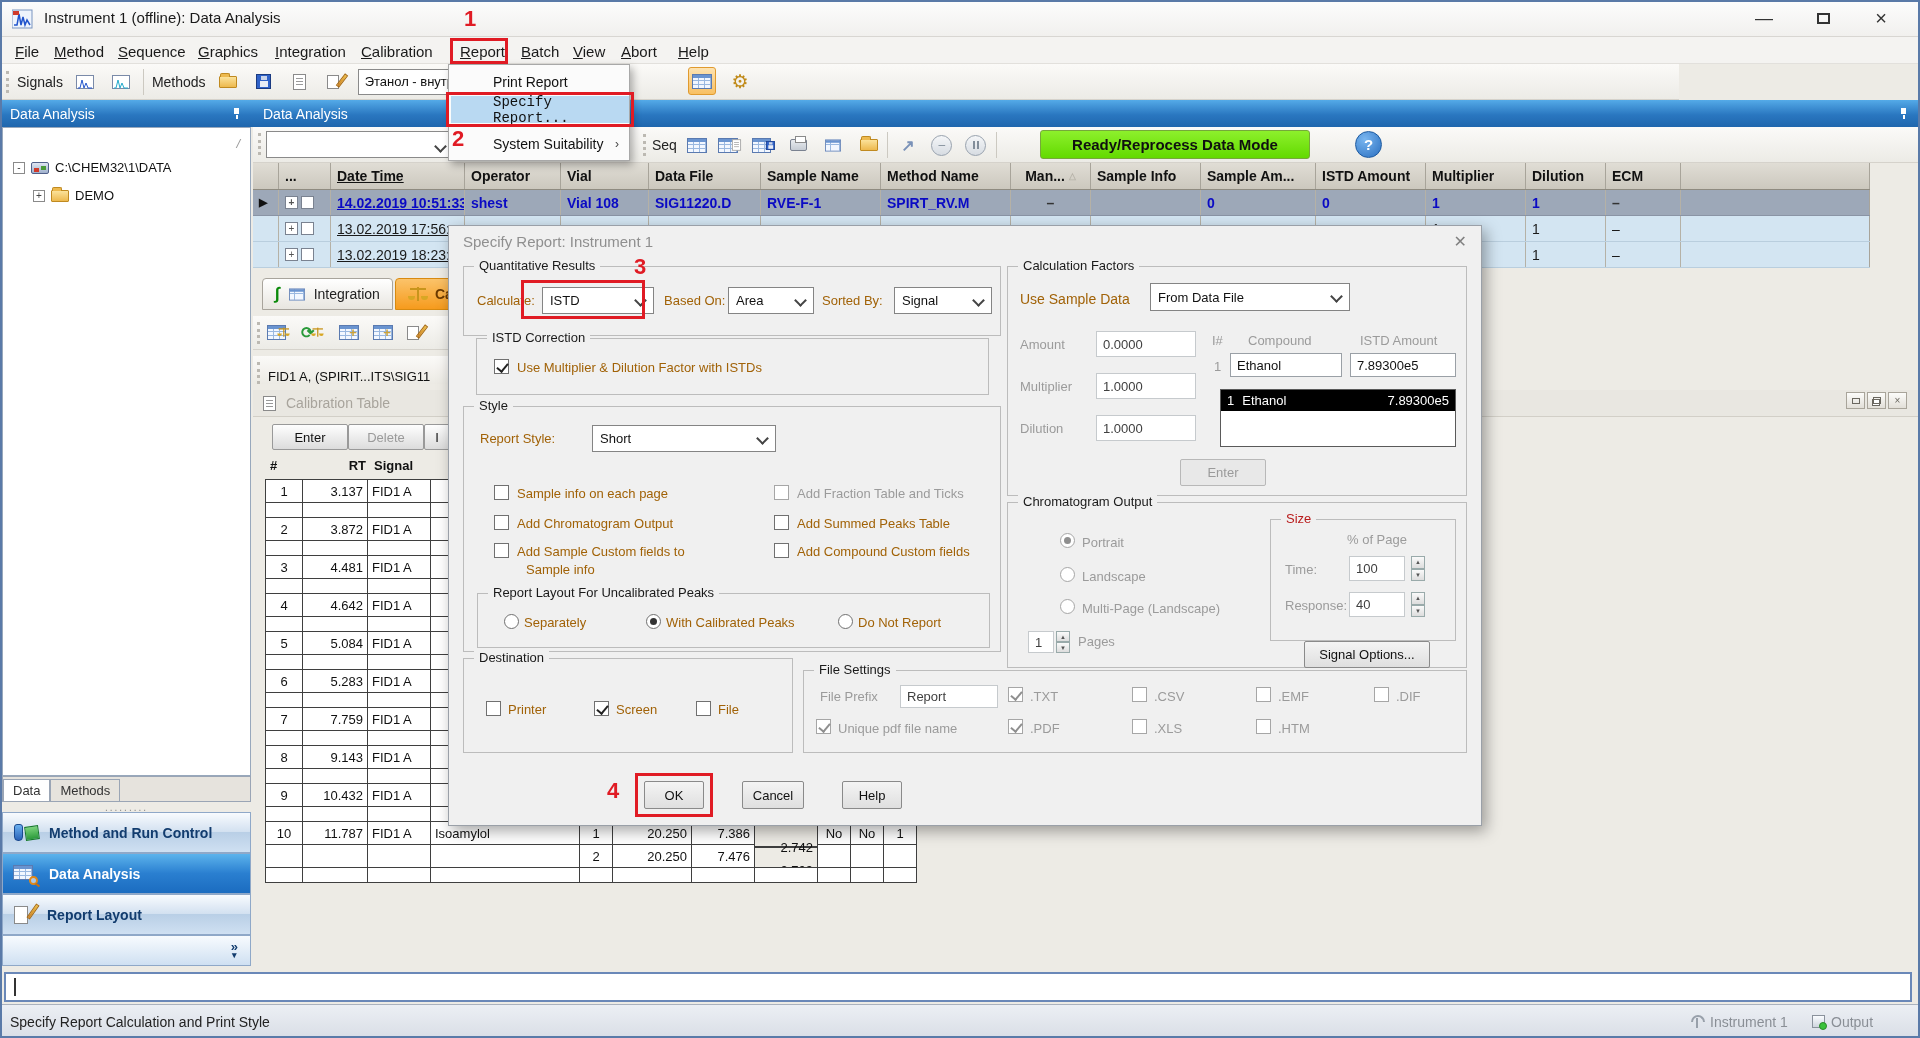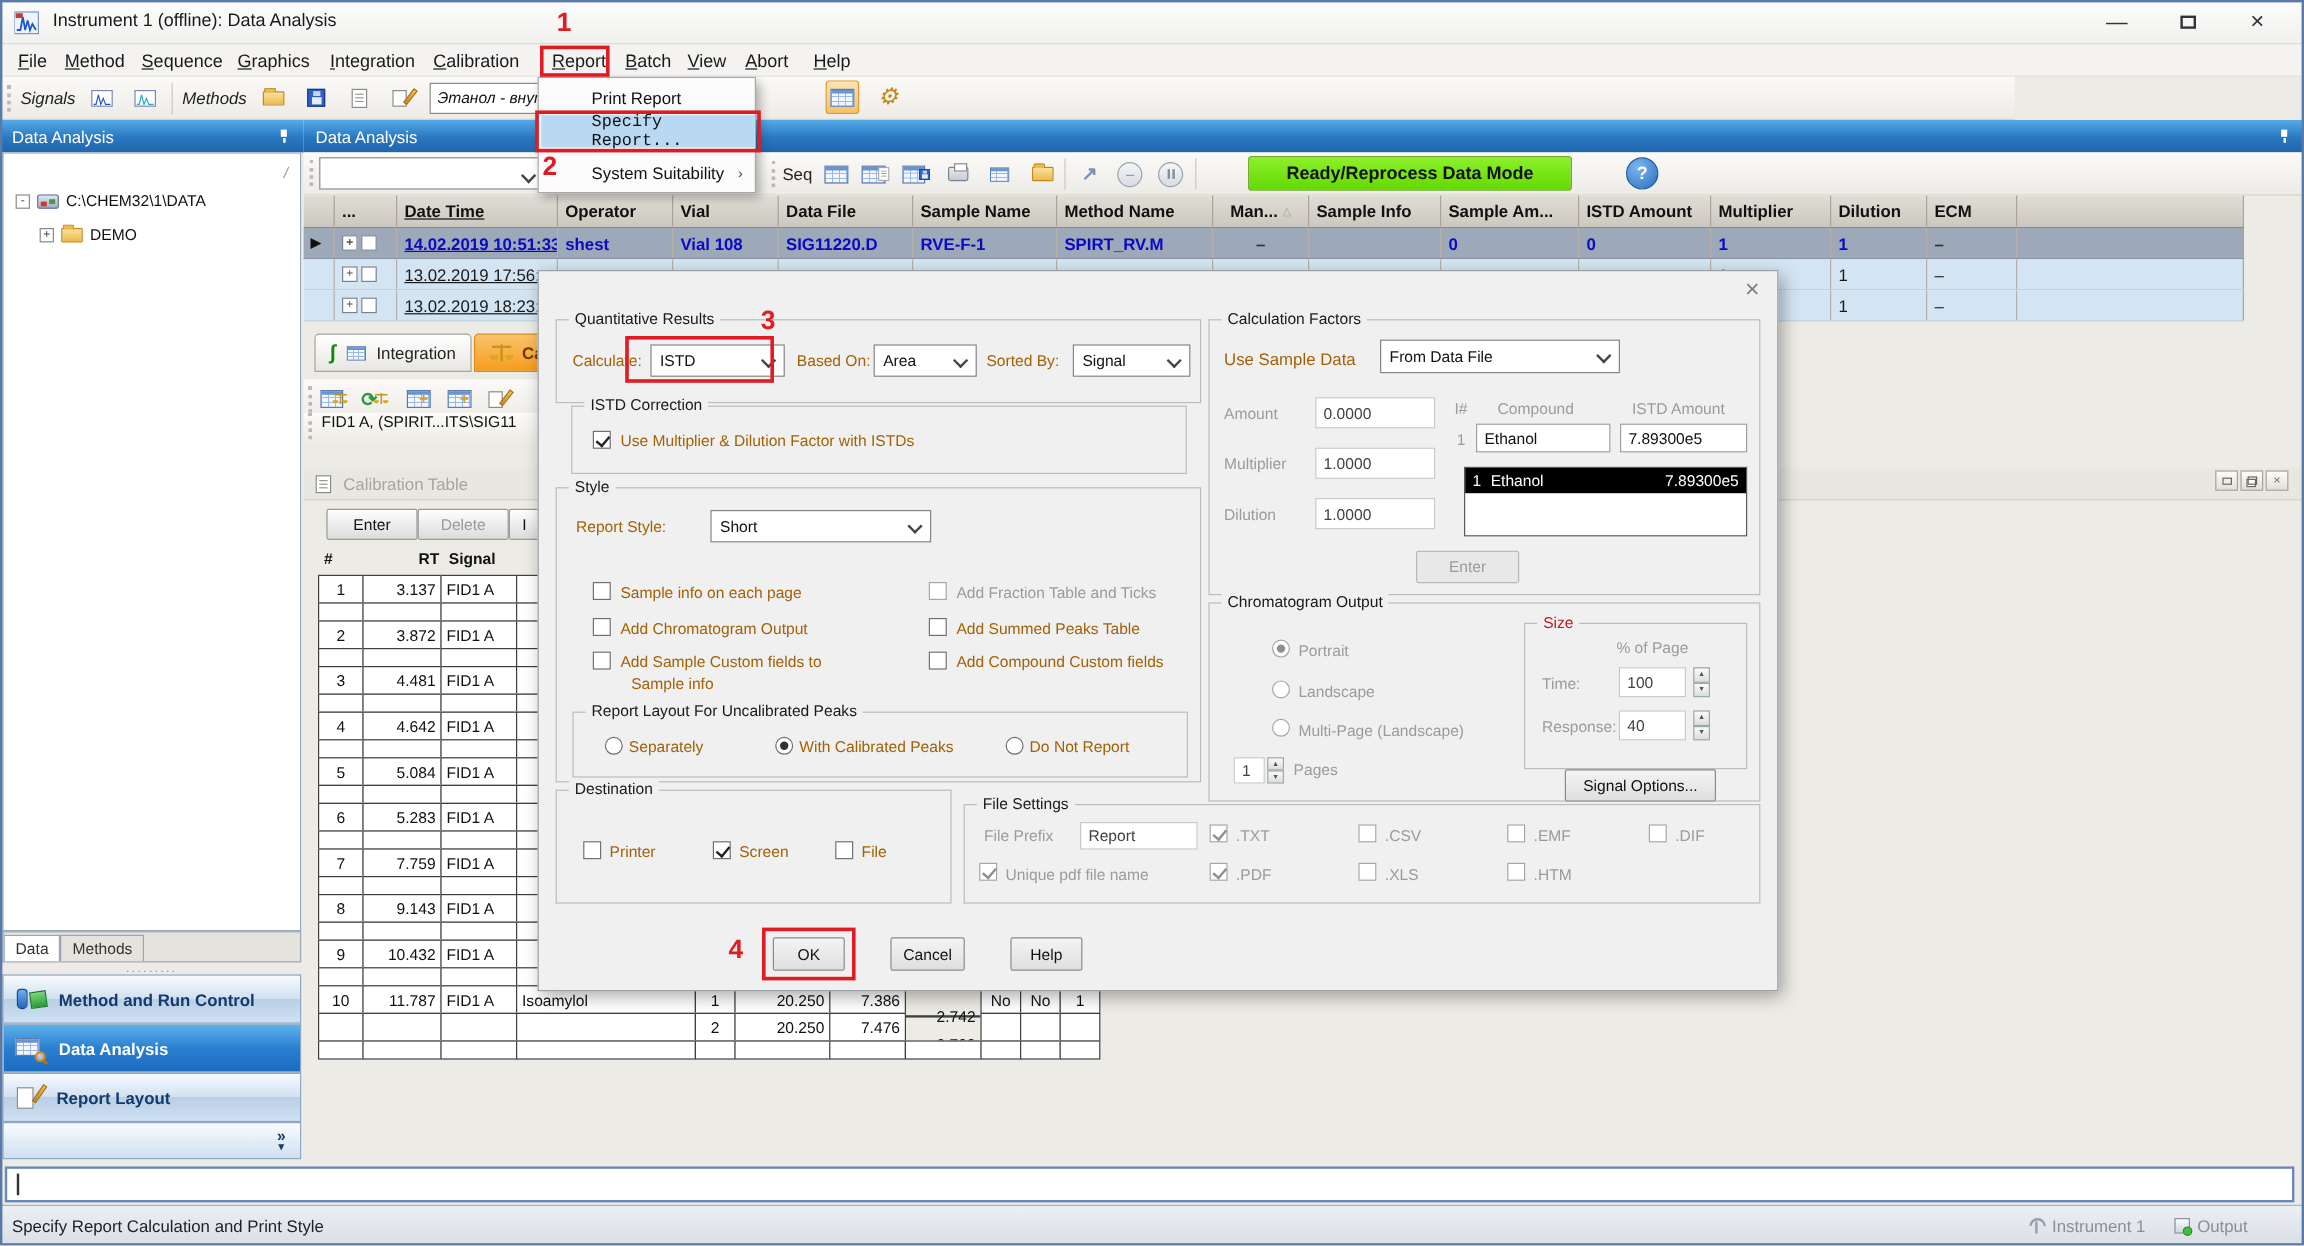--- a/index.html
+++ b/index.html
@@ -20,21 +20,21 @@
   .win-max { left:1794px; }
   .win-max i { display:block; width:13px; height:11px; border:2px solid #333; }
   .win-close { left:1852px; font-size:20px; }
 
   
   .menubar { left:0; top:37px; width:1920px; height:27px; background:#f4f3f1; border-bottom:1px solid #e2e0dc; }
   .menu-item { position:absolute; top:4px; font-size:15px; color:#1a1a1a; display:inline-block; padding:2px 4px; }
   .menu-item::first-letter { text-decoration: underline; }
 
   
-  .toolbar1 { left:0; top:64px; width:1679px; height:36px; background:linear-gradient(#fbfaf8,#ecebe6); border-bottom:1px solid #d5d2cb;font-style:italic; }
+  .toolbar1 { left:0; top:64px; width:1679px; height:36px; background:linear-gradient(#fbfaf8,#ecebe6); border-bottom:1px solid #d5d2cb; }
   .grip { width:3px; height:22px; border-left:3px dotted #bcb9b2; }
   .tb-label { font-size:14px; color:#222; }
   .tb-btn { width:28px; height:28px; border:1px solid transparent; border-radius:3px; display:flex; align-items:center; justify-content:center; }
   .vsep { width:1px; height:26px; background:#ccc9c1; }
   .combo-method { background:#fff; border:1px solid #8a8a8a; height:26px; display:flex; align-items:center; padding:0 6px; font-size:13px; }
   .tb-btn.hl { background:linear-gradient(#fde3b2,#f8c062); border:1px solid #e09a2e; }
   .gear { font-size:19px; color:#c08a18; }
 
   .toolbar2 { left:253px; top:127px; width:1667px; height:36px; background:linear-gradient(#fbfaf8,#ecebe6); border-bottom:1px solid #d5d2cb; }
   .combo2 { position:absolute; left:13px; top:4px; width:186px; height:27px; background:#fff; border:1px solid #8a8a8a; }
@@ -118,21 +118,21 @@
   .mini-box { width:13px; height:13px; border:1px solid #7a8290; background:#fff; display:flex; align-items:center; justify-content:center; font-size:10px; color:#555; line-height:1; }
   .sort-tri { font-size:9px; color:#b8b4aa; margin-left:4px; }
 
   
   .mdi { left:253px; top:268px; width:1667px; height:702px; background:#edebe5; }
   .vtab { position:absolute; top:10px; height:32px; display:flex; align-items:center; gap:7px; padding:0 12px; border:1px solid #a8a49c; border-radius:4px 4px 0 0; font-size:14px; }
   .vtab.int { left:9px; background:linear-gradient(#ffffff,#e8e6e0); color:#222; }
   .vtab.cal { left:142px; background:linear-gradient(#fbc36a,#f69b1d); border-color:#d88a10; color:#6b3a00; font-weight:bold; }
   .int-sym { color:#0a8a0a; font-weight:bold; font-size:17px; }
   .cal-toolbar { position:absolute; left:0px; top:48px; width:195px; height:34px; background:linear-gradient(#fbfaf8,#ecebe6); border-bottom:1px solid #d5d2cb; display:flex; align-items:center; gap:6px; padding:0 4px; }
-  .sig-bar { position:absolute; left:0px; top:76px; width:195px; height:28px; background:linear-gradient(#fbfaf8,#eceae4); display:flex; align-items:flex-start; gap:8px; padding:0 4px; font-size:13px; white-space:nowrap; overflow:hidden; }
+  .sig-bar { position:absolute; left:0px; top:88px; width:195px; height:28px; background:linear-gradient(#fbfaf8,#eceae4); display:flex; align-items:flex-end; gap:8px; padding:0 4px; font-size:13px; white-space:nowrap; overflow:hidden; }
   .calwin-hd { position:absolute; left:0px; top:122px; width:1667px; height:27px; background:#e9e7e1; border-bottom:1px solid #d2cfc7; display:flex; align-items:center; gap:10px; padding:0 10px; color:#a8a49c; font-size:14px; }
   .calwin-btns { position:absolute; right:13px; top:2px; display:flex; gap:2px; }
   .mini-win-btn { width:19px; height:17px; background:linear-gradient(#fcfcfa,#e2dfd8); border:1px solid #a8a49a; display:flex; align-items:center; justify-content:center; color:#6a675f; font-size:10px; }
   .mini-win-btn i { display:block; width:8px; height:6px; border:1px solid #6a675f; }
   .mini-win-btn .dbl { position:relative; width:9px; height:7px; }
   .mini-win-btn .dbl::before { content:""; position:absolute; left:0; top:2px; width:6px; height:5px; border:1px solid #6a675f; background:#fff; }
   .mini-win-btn .dbl::after { content:""; position:absolute; right:0; top:0; width:6px; height:5px; border:1px solid #6a675f; }
   .cal-btn { position:absolute; top:156px; height:26px; background:linear-gradient(#fefefe,#dcdcdc); border:1px solid #999; border-radius:2px; font-size:13px; display:flex; align-items:center; justify-content:center; }
   .cal-hdr { position:absolute; left:13px; top:188px; display:flex; font-size:13px; font-weight:bold; }
   .cal-hdr span { padding:2px 4px; }
@@ -700,20 +700,21 @@
     <span class="ico-net"></span>
     <span>Instrument 1</span>
   </span>
   <span class="sb-right" style="left:1812px">
     <span class="ico-ready"></span>
     <span>Output</span>
   </span>
 </div>
 
 <div class="abs dialog">
+  <div class="dlg-title">Specify Report: Instrument 1</div>
   <div class="dlg-close">✕</div>
 
   <div class="grp" style="left:14px;top:40px;width:538px;height:70px">
     <span class="grp-cap">Quantitative Results</span>
     <span class="lbl" style="left:13px;top:26px">Calculate:</span>
     <span class="combo" style="left:78px;top:20px;width:112px;height:27px">
         <span>ISTD</span>
       </span>
     <span class="lbl" style="left:200px;top:26px">Based On:</span>
     <span class="combo" style="left:264px;top:20px;width:86px;height:27px">

